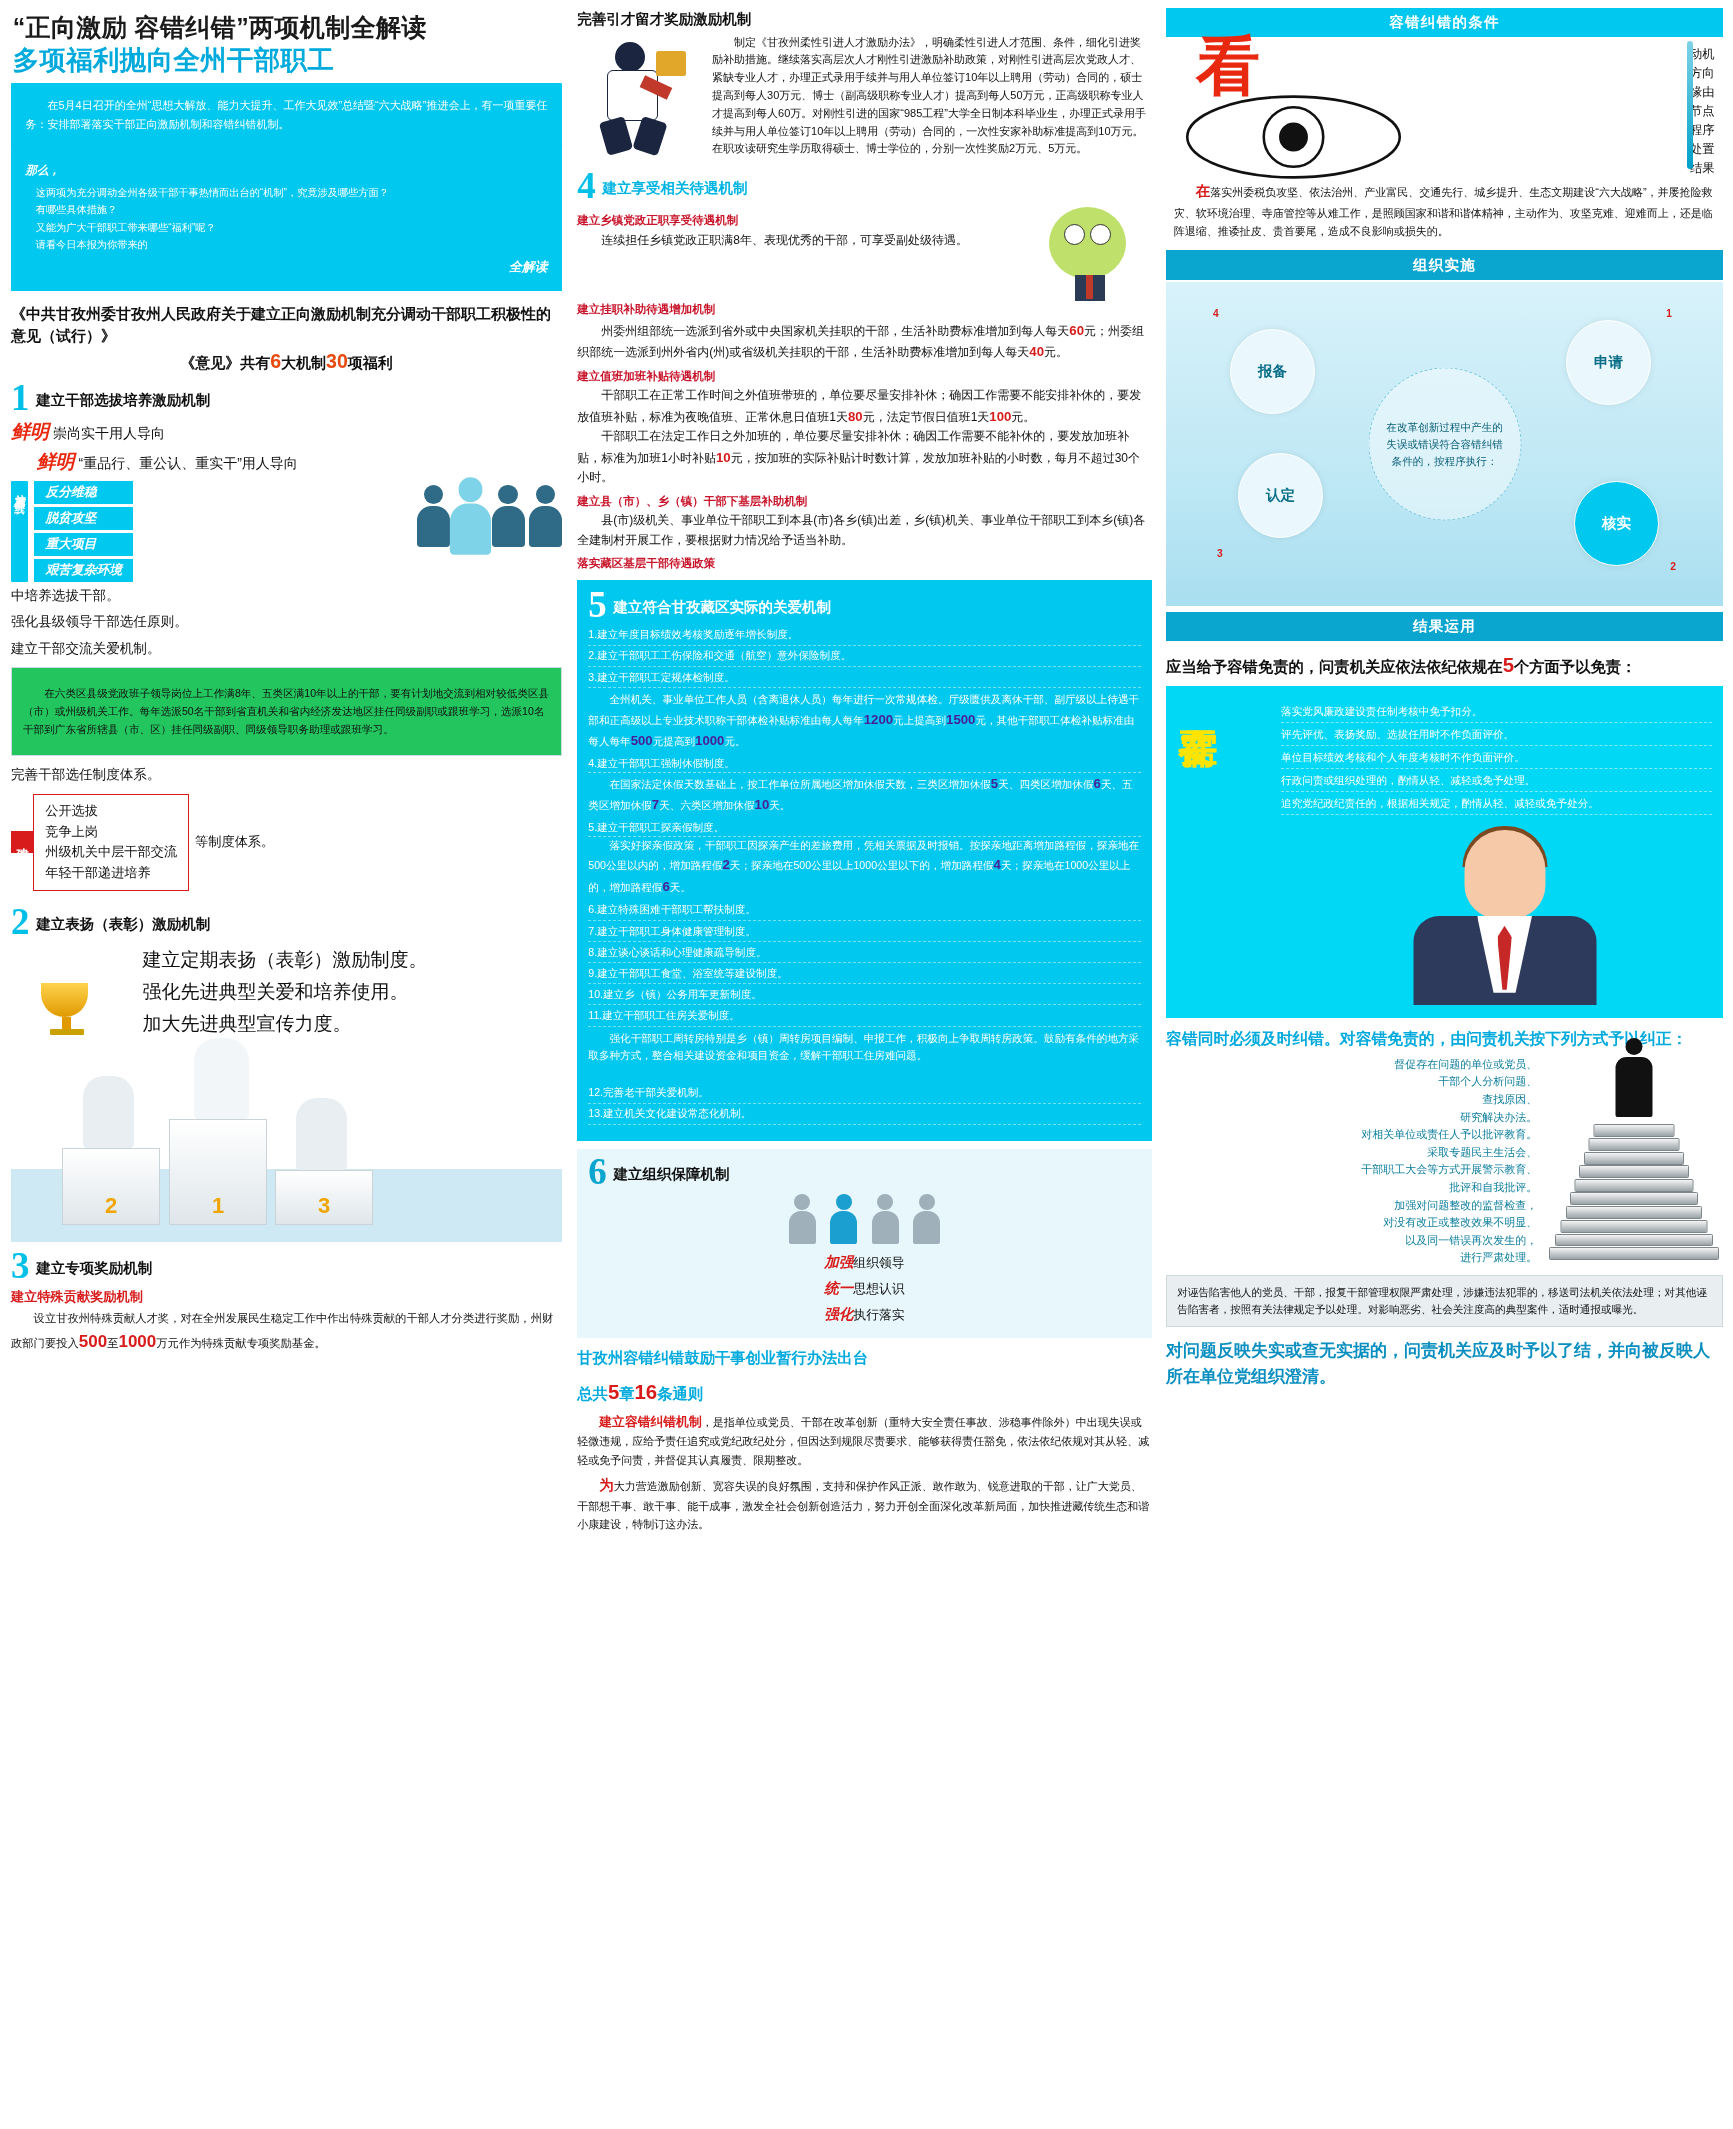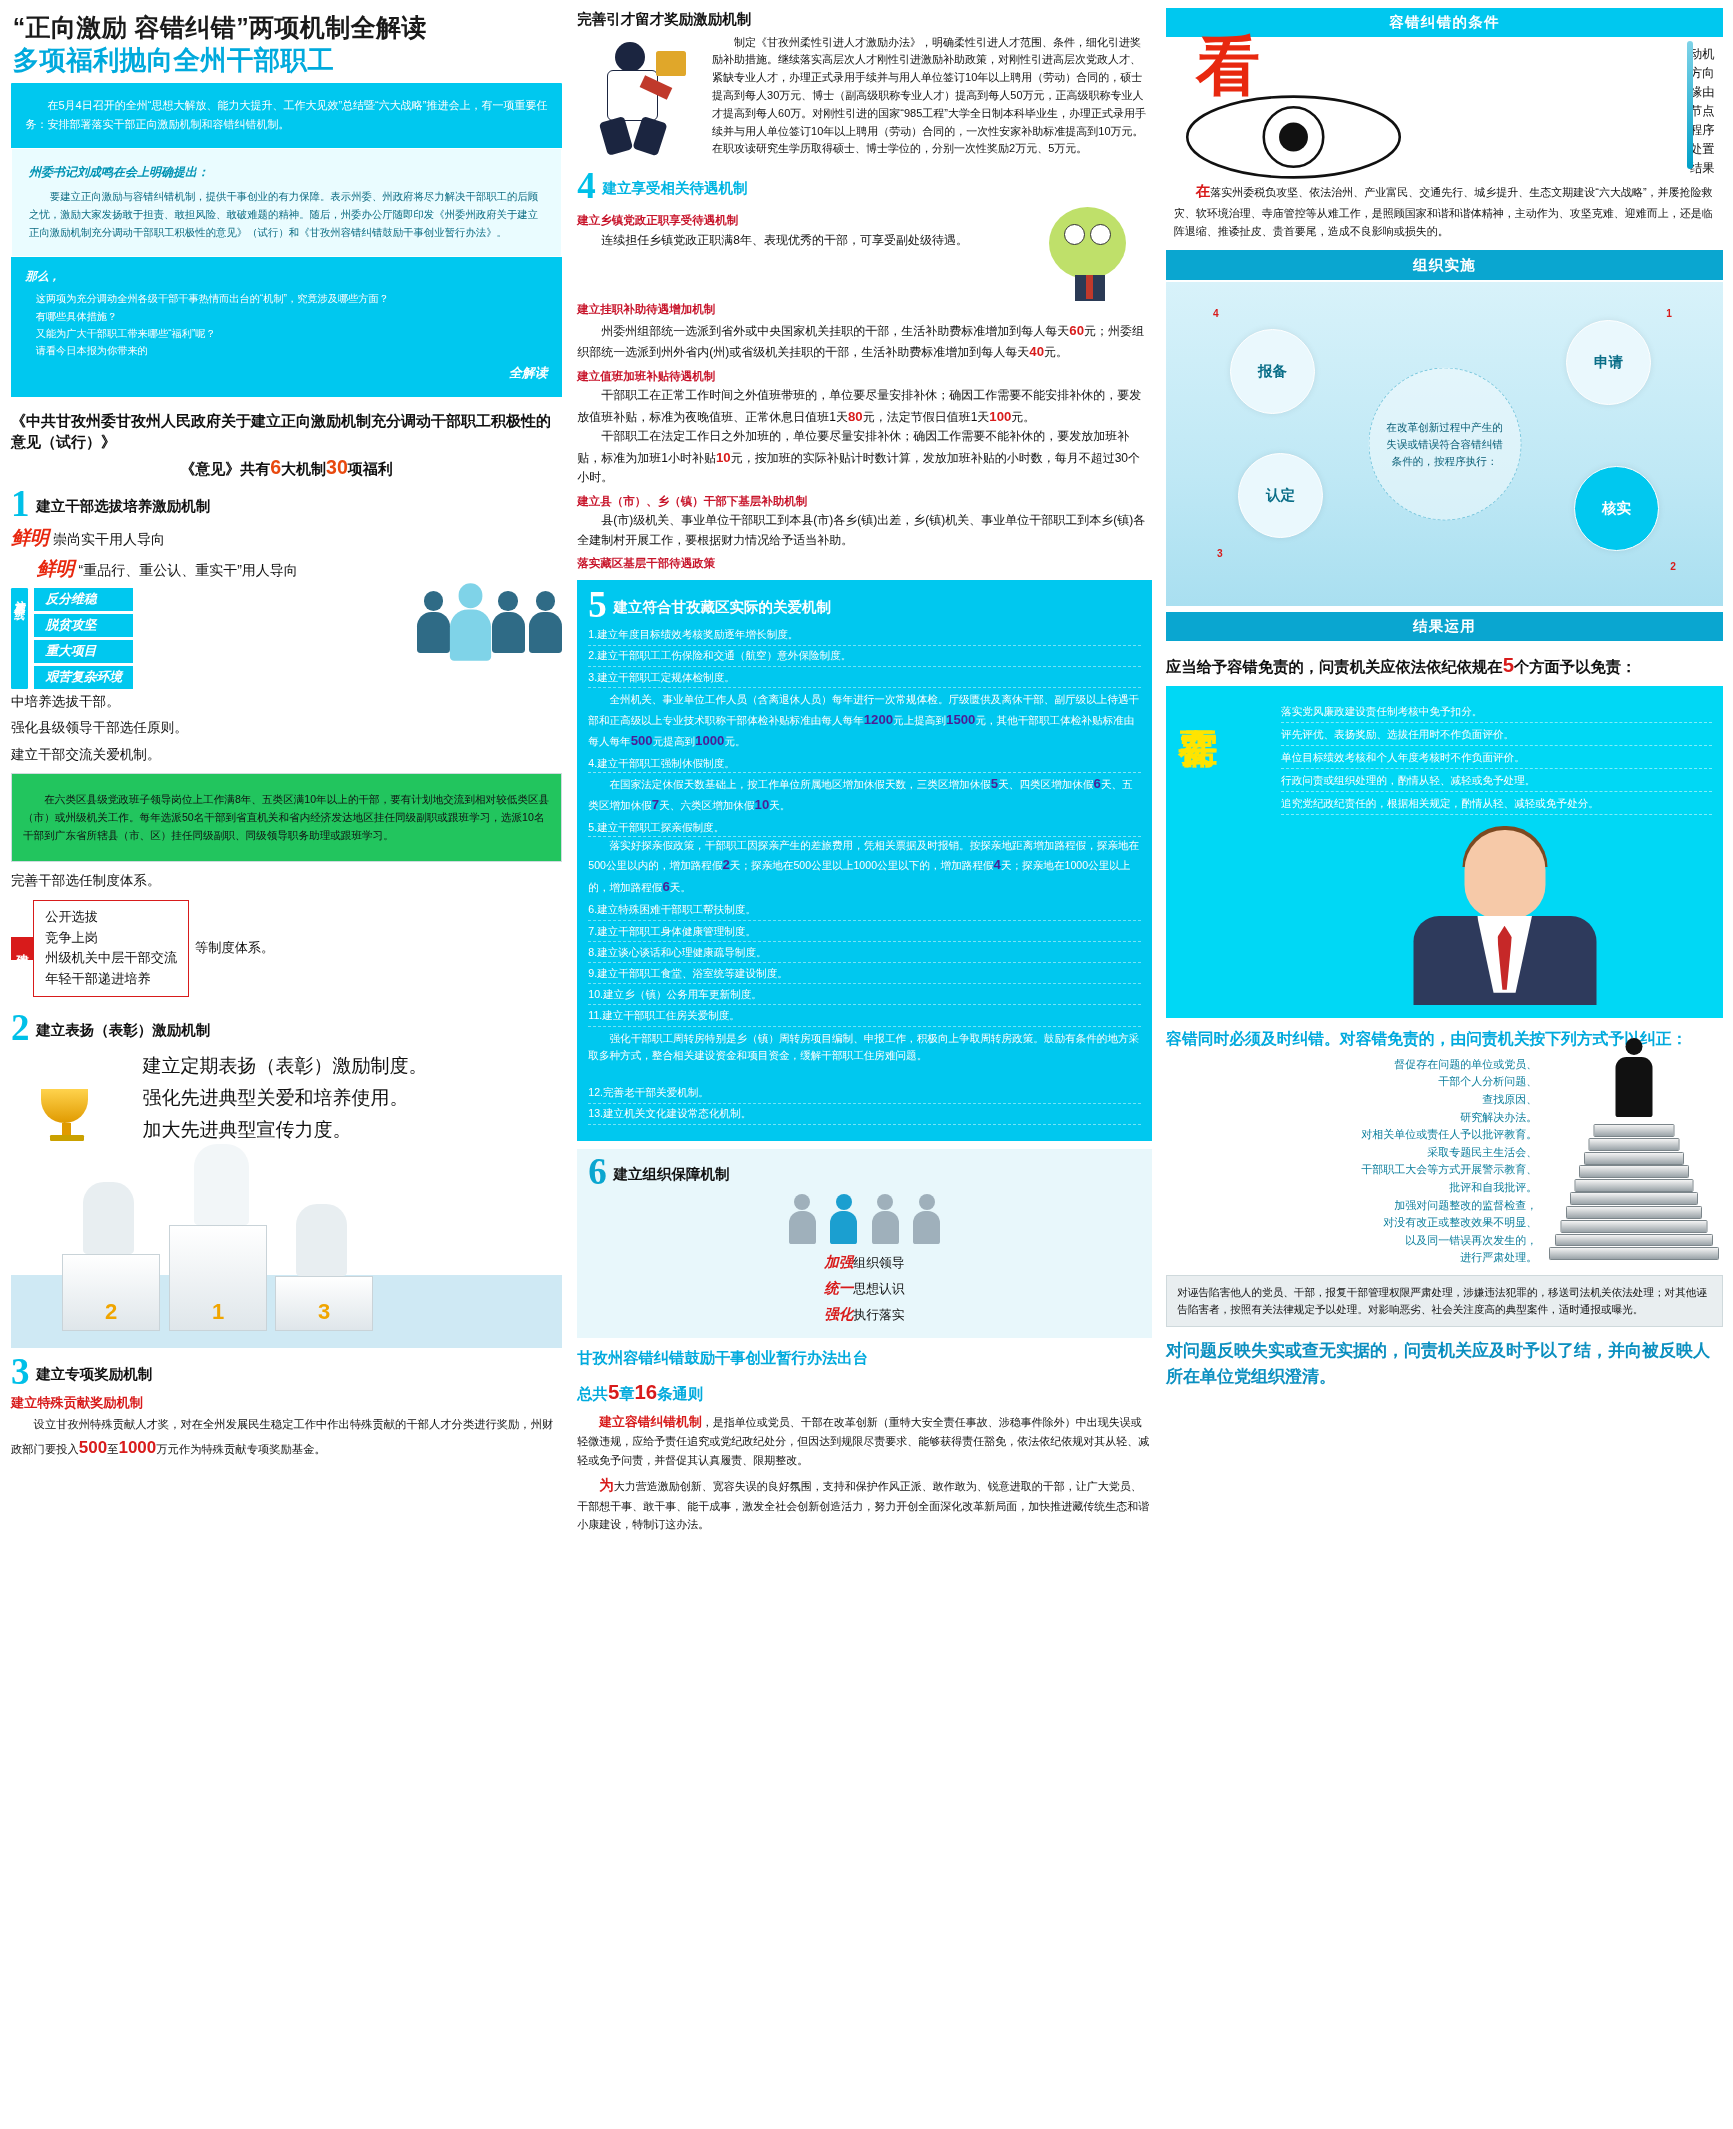--- a/index.html
+++ b/index.html
@@ -220,24 +220,20 @@
 
   <div class="col col-left">
 
     <div class="headline-1">“正向激励 容错纠错”两项机制全解读</div>
     <div class="headline-2">多项福利抛向全州干部职工</div>
 
     <div class="intro-box">
       <div>在5月4日召开的全州“思想大解放、能力大提升、工作大见效”总结暨“六大战略”推进会上，有一项重要任务：安排部署落实干部正向激励机制和容错纠错机制。</div>
     </div>
 
-    <div class="speech">
-      <div class="speech-title">州委书记刘成鸣在会上明确提出：</div>
-      <div style="text-indent:2em;">要建立正向激励与容错纠错机制，提供干事创业的有力保障。表示州委、州政府将尽力解决干部职工的后顾之忧，激励大家发扬敢于担责、敢担风险、敢破难题的精神。随后，州委办公厅随即印发《州委州政府关于建立正向激励机制充分调动干部职工积极性的意见》（试行）和《甘孜州容错纠错鼓励干事创业暂行办法》。</div>
-    </div>
 
     <div class="q-box">
       <div class="q-title">那么，</div>
       <div class="q-line">这两项为充分调动全州各级干部干事热情而出台的“机制”，究竟涉及哪些方面？</div>
       <div class="q-line">有哪些具体措施？</div>
       <div class="q-line">又能为广大干部职工带来哪些“福利”呢？</div>
       <div class="q-line">请看今日本报为你带来的</div>
       <div class="q-full">全解读</div>
     </div>
 
@@ -518,21 +514,21 @@
     </div>
 
     <div class="rt-banner dark" style="margin-top:10.2px;">组织实施</div>
 
     <div class="circle-panel">
       <div class="circ" style="right:72px; top:38px;">
           <span>申请</span>
         </div>
       <div class="circ-num" style="right:51px; top:25.6px;">1</div>
 
-      <div class="circ active" style="right:64px; bottom:55px;">
+      <div class="circ active" style="right:64px; bottom:40px;">
           <span>核实</span>
         </div>
       <div class="circ-num" style="right:47px; bottom:34px;">2</div>
 
       <div class="circ" style="left:72px; bottom:68px;">
           <span>认定</span>
         </div>
       <div class="circ-num" style="left:51px; bottom:47px;">3</div>
 
       <div class="circ" style="left:64px; top:47px;">

